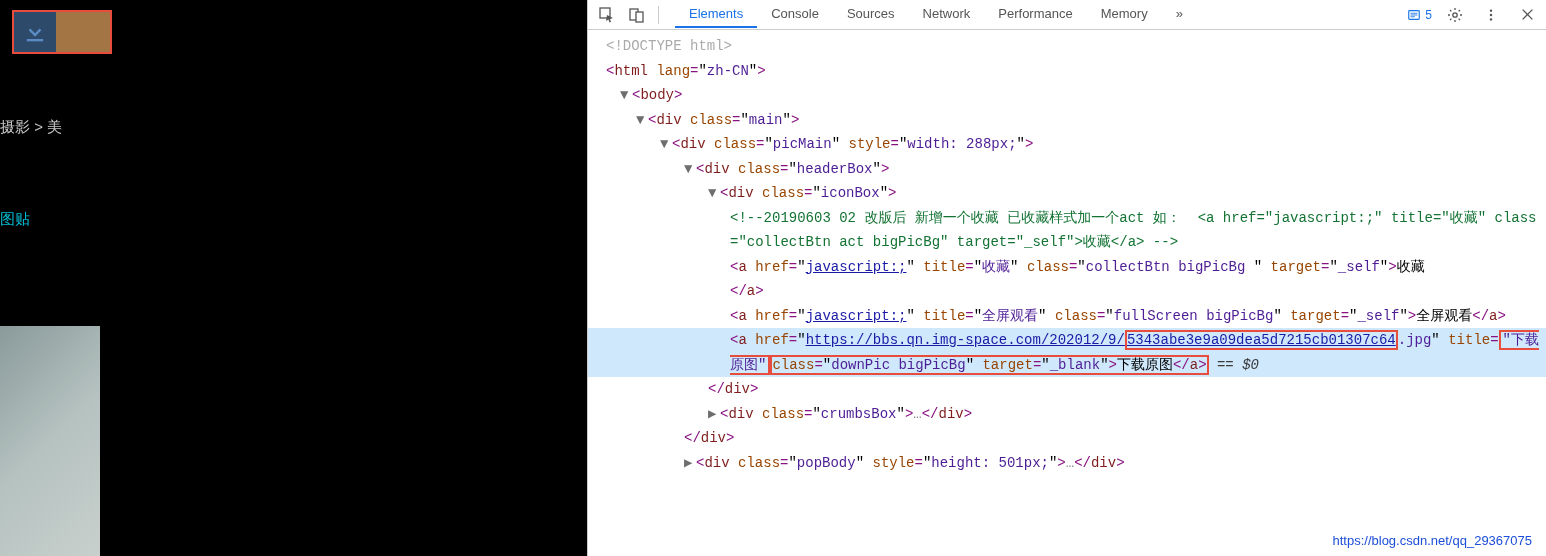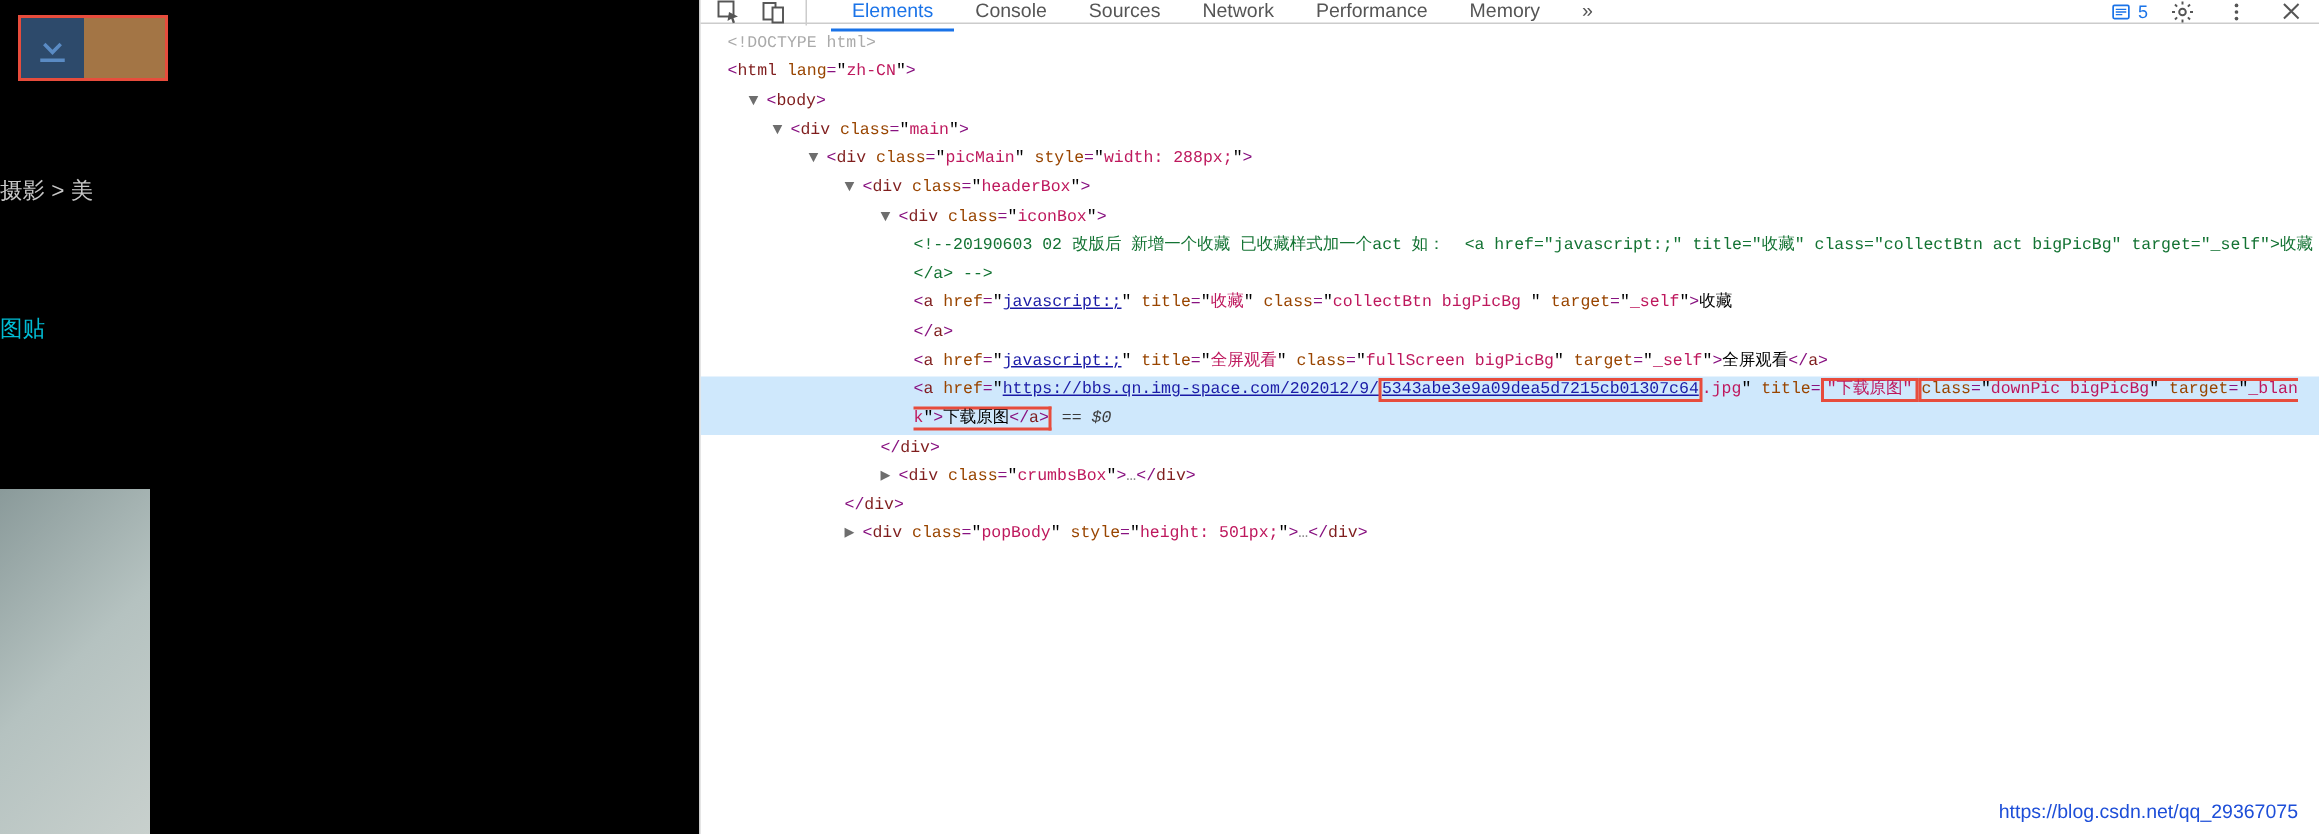--- a/index.html
+++ b/index.html
@@ -6,21 +6,21 @@
     body {
       font-family: Consolas, 'Courier New', monospace;
       font-size: 13px;
       display: flex;
       width: 1546px;
       height: 556px;
       overflow: hidden;
       background: #fff;
     }
     .left-panel {
-      width: 466px;
+      width: 587px;
       background: #000;
       position: relative;
       flex-shrink: 0;
     }
     .left-top-box {
       position: absolute;
       top: 10px;
       left: 12px;
       width: 100px;
       height: 44px;
@@ -65,21 +65,21 @@
       background: linear-gradient(135deg, #8a9a9a 0%, #b5c2c0 50%, #c8d0cd 100%);
     }
     .devtools {
       flex: 1;
       display: flex;
       flex-direction: column;
       background: #fff;
       border-left: 1px solid #ccc;
     }
     .toolbar {
-      height: 16px;
+      height: 30px;
       display: flex;
       align-items: center;
       border-bottom: 1px solid #ccc;
       padding: 0 6px;
       gap: 4px;
       font-family: -apple-system, 'Segoe UI', Arial, sans-serif;
       font-size: 13px;
       color: #333;
     }
     .toolbar-icon {
@@ -114,21 +114,21 @@
       display: flex;
       align-items: center;
       gap: 4px;
       color: #1a73e8;
       font-size: 12px;
     }
     .dom-tree {
       flex: 1;
       overflow: auto;
       padding: 4px 0;
-      font-size: 11px;
+      font-size: 14px;
       line-height: 1.75;
       white-space: nowrap;
     }
     .indent-0 { padding-left: 18px; }
     .indent-1 { padding-left: 32px; }
     .indent-2 { padding-left: 48px; }
     .indent-3 { padding-left: 72px; }
     .indent-4 { padding-left: 96px; }
     .indent-5 { padding-left: 120px; }
     .indent-6 { padding-left: 142px; }
@@ -136,21 +136,21 @@
       display: inline-block;
       width: 10px;
       color: #6e6e6e;
       margin-right: 2px;
     }
     .doctype { color: #aaa; }
     .tag-bracket { color: #881280; }
     .tag-name { color: #7f1d1d; }
     .attr-name { color: #994500; }
     .attr-eq { color: #881280; }
-    .attr-value { color: #be185d; }
+    .attr-value { color: #4c1d95; }
     .comment { color: #137333; }
     .link-url { color: #1a1aa6; text-decoration: underline; }
     .text-content { color: #000; }
     .dots { color: #888; }
     .selected-line {
       background: #cfe8fc;
       position: relative;
     }
     .sel-eq { color: #3b3b3b; font-style: italic; }
     .selected-line::before {

